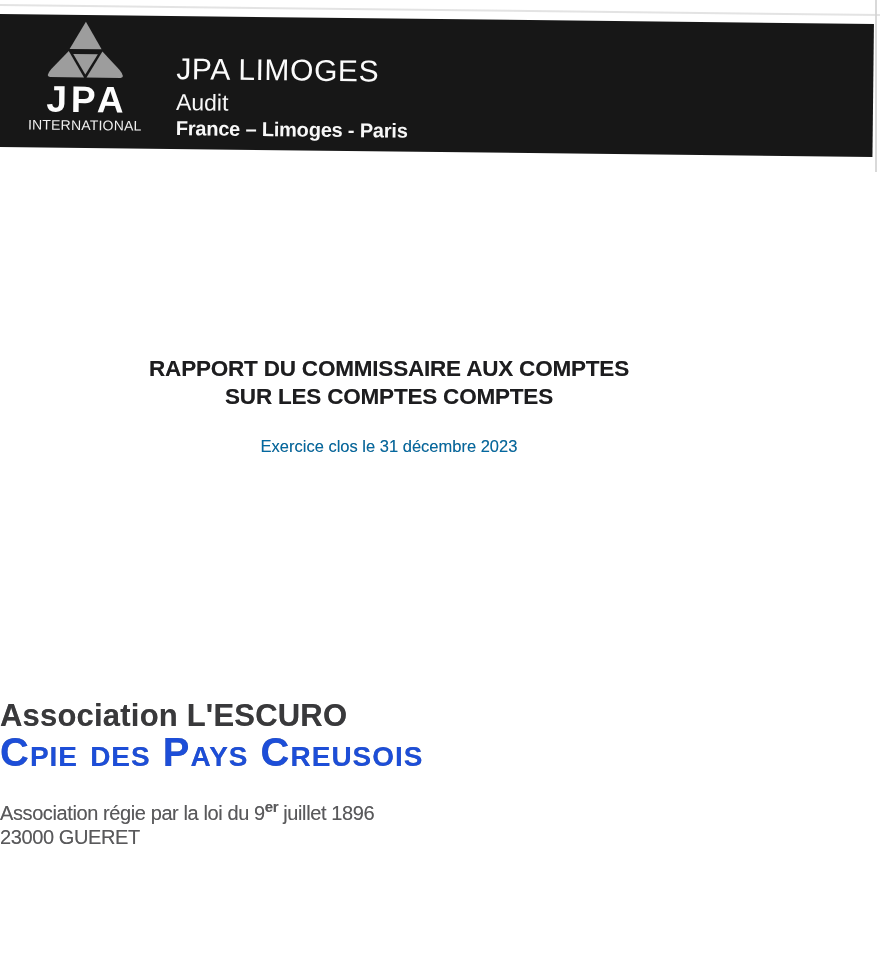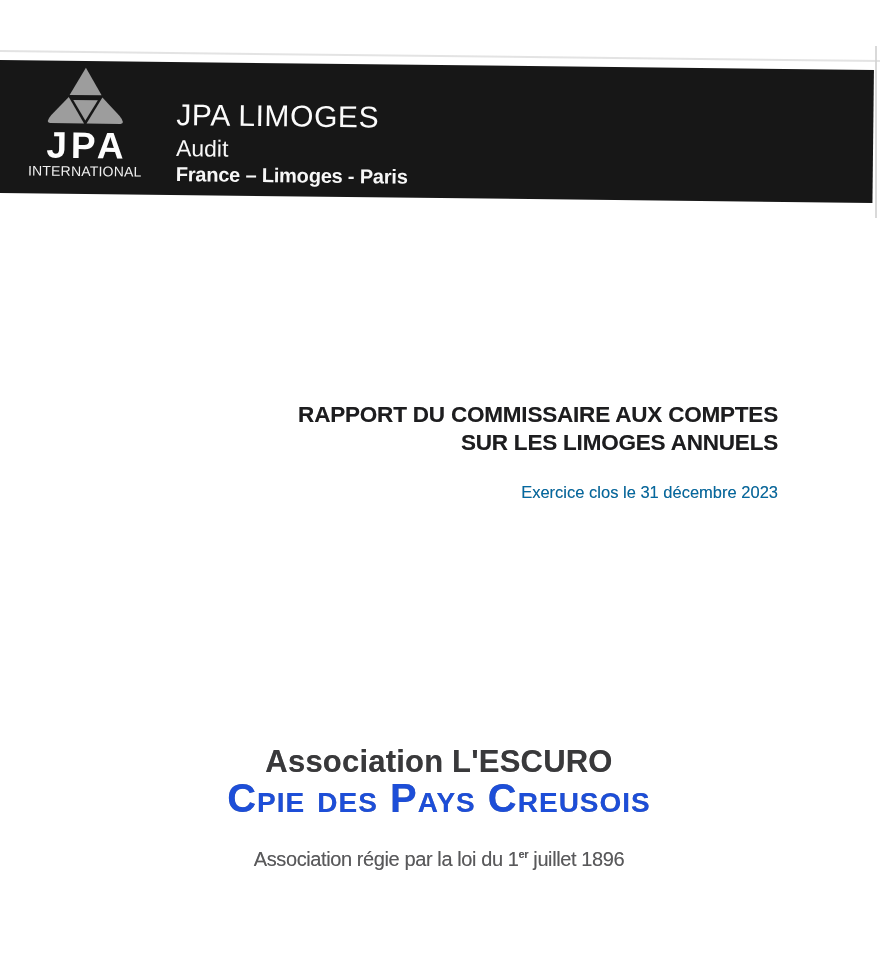--- a/index.html
+++ b/index.html
@@ -7,21 +7,20 @@
     padding: 0;
     background: #ffffff;
     font-family: "Liberation Sans", "DejaVu Sans", sans-serif;
   }
   .page {
     position: relative;
     width: 880px;
     height: 872px;
     background: #ffffff;
     overflow: hidden;
-    margin-top: 46px;
   }
 
   
   .scan-top-line {
     position: absolute;
     left: -6px;
     top: 4px;
     width: 886px;
     height: 2px;
     background: #d9d9d9;
@@ -106,21 +105,21 @@
     font-weight: bold;
     letter-spacing: -0.2px;
   }
 
   
   .title-block {
     position: absolute;
     top: 355px;
     left: 0;
     width: 778px;
-    text-align: right;
+    text-align: center;
     color: #1d1d1f;
   }
   .title-line {
     font-size: 22.5px;
     font-weight: bold;
     line-height: 28px;
     letter-spacing: -0.2px;
     text-shadow: 0 0 0.4px rgba(25,25,25,0.45);
   }
   .subtitle {
@@ -128,23 +127,23 @@
     font-weight: normal;
     margin-top: 26px;
     color: #0369a1;
     text-shadow: 0 0 0.3px rgba(40,40,40,0.4);
   }
 
   
   .assoc {
     position: absolute;
     top: 697px;
-    left: 12px;
+    left: 0;
     width: 854px;
-    text-align: center;
+    text-align: left;
   }
   .assoc-name {
     font-size: 31px;
     font-weight: bold;
     line-height: 37px;
     color: #39393b;
     letter-spacing: 0.2px;
     text-shadow: 0 0 0.6px rgba(55,55,57,0.55);
   }
   .assoc-sub {
@@ -158,21 +157,21 @@
   }
   .legal {
     margin-top: 32px;
     font-size: 20px;
     line-height: 23.5px;
     color: #59595b;
     letter-spacing: -0.4px;
     text-shadow: 0 0 0.5px rgba(89,89,91,0.5);
   }
   .legal sup {
-    font-size: 11px;
+    font-size: 15px;
     vertical-align: super;
     line-height: 0;
     font-weight: bold;
   }
 </style>
 </head>
 <body>
 
 <div class="page">
 
@@ -192,25 +191,26 @@
     </div>
     <div class="header-text">
       <div class="firm">JPA LIMOGES</div>
       <div class="dept">Audit</div>
       <div class="loc">France – Limoges - Paris</div>
     </div>
   </div>
 
   <div class="title-block">
     <div class="title-line">RAPPORT DU COMMISSAIRE AUX COMPTES</div>
-    <div class="title-line">SUR LES LIMOGES ANNUELS</div>
+    <div class="title-line">SUR LES COMPTES COMPTES</div>
     <div class="subtitle">Exercice clos le 31 décembre 2023</div>
   </div>
 
   <div class="assoc">
     <div class="assoc-name">Association L'ESCURO</div>
     <div class="assoc-sub">Cpie des Pays Creusois</div>
     <div class="legal">
-      <div><span>Association régie par la loi du 1</span><sup>er</sup><span> juillet 1896</span></div>
+      <div><span>Association régie par la loi du 9</span><sup>er</sup><span> juillet 1896</span></div>
+      <div>23000 GUERET</div>
     </div>
   </div>
 
 </div>
 
 </body></html>

